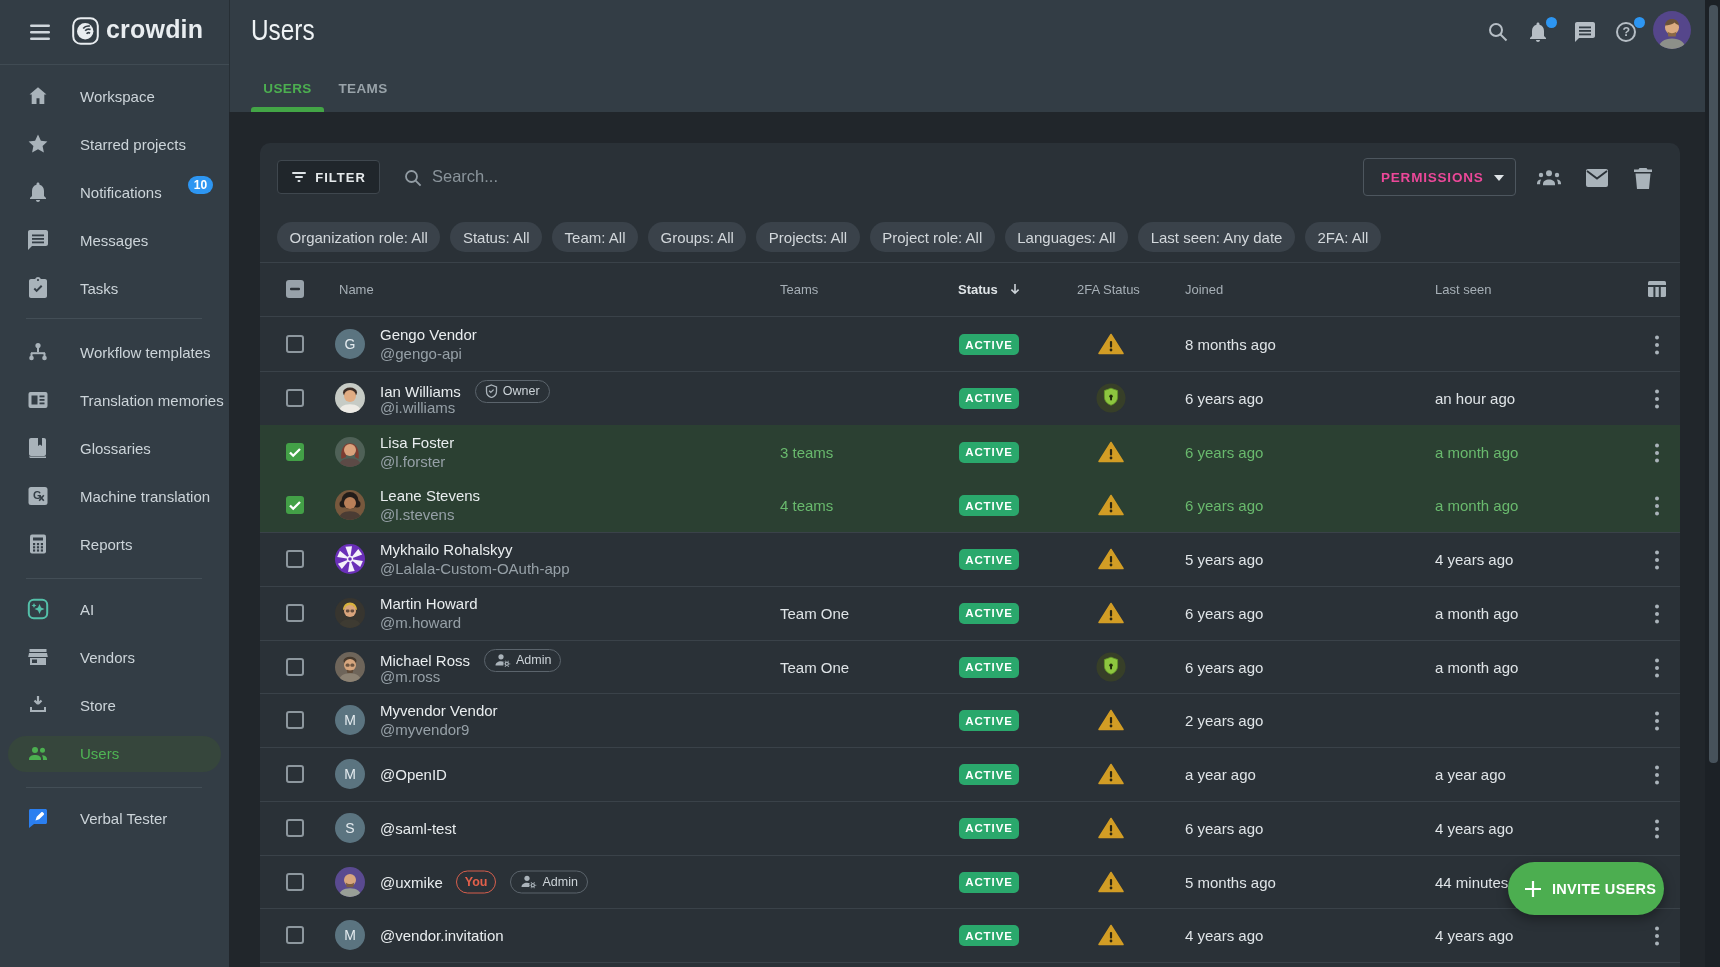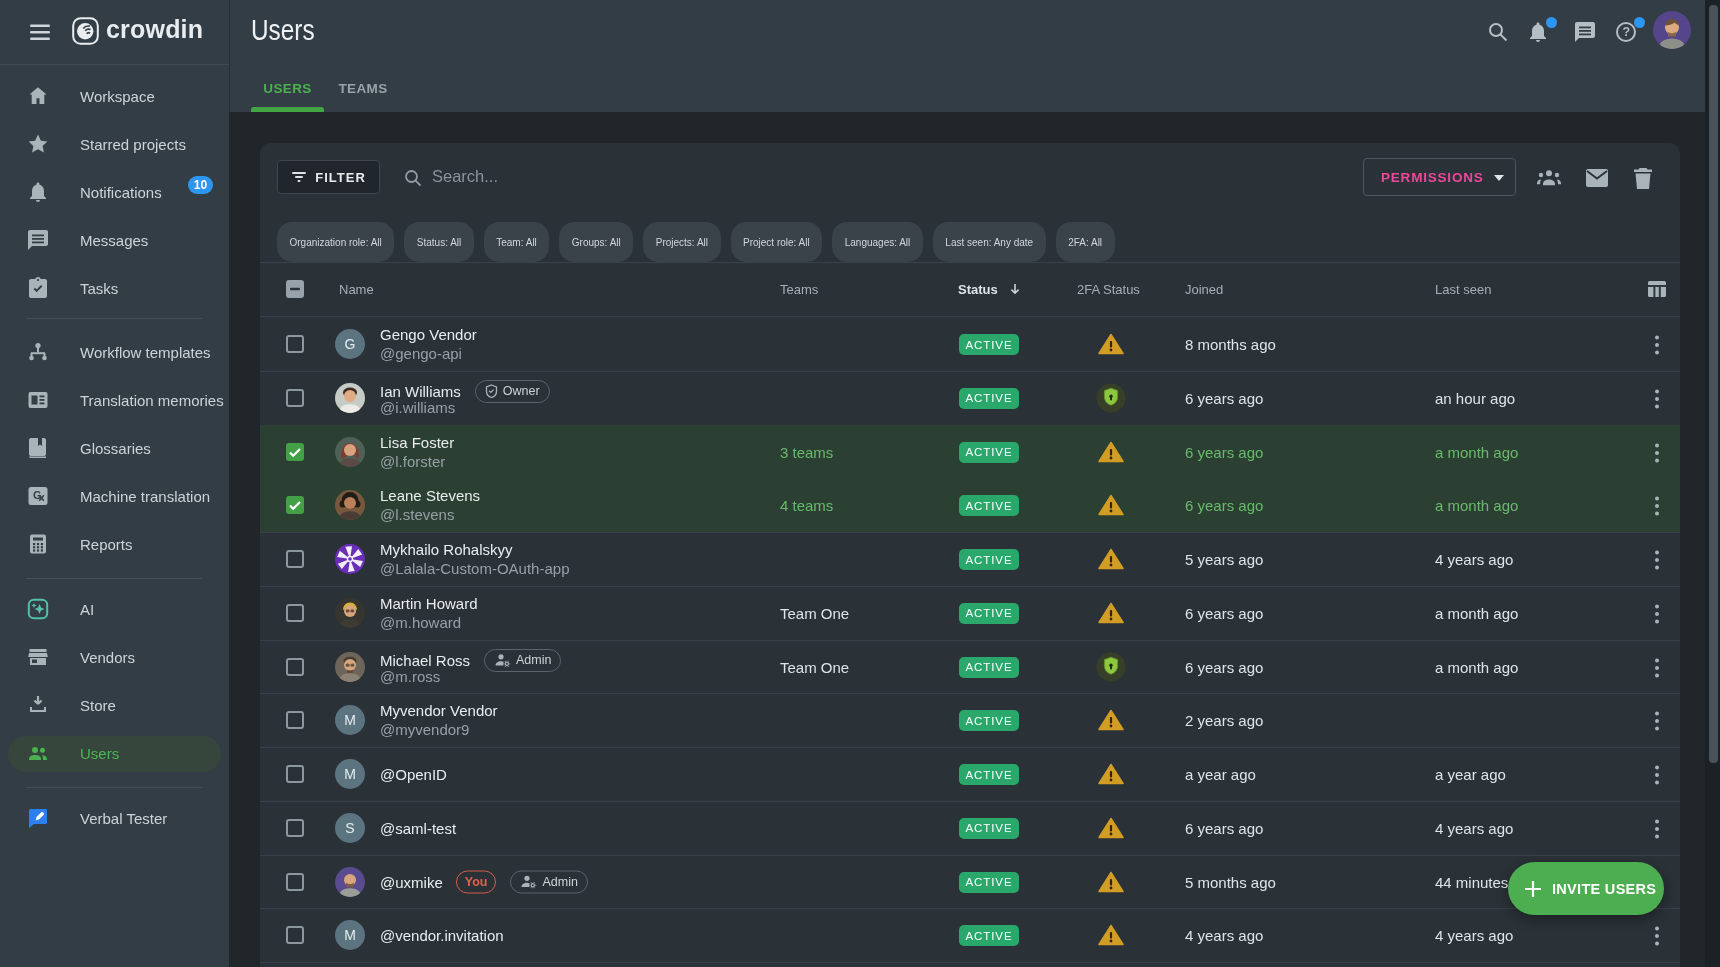--- a/index.html
+++ b/index.html
@@ -8,33 +8,33 @@
 #topbar{position:absolute;left:229px;top:0;width:1476px;height:112px;background:#333d45;border-left:1px solid #272f35}
 #page{position:absolute;left:229px;top:112px;width:1476px;height:855px;background:#21262b}
 #card{position:absolute;left:31px;top:31px;width:1420px;height:824px;background:#2a3137;border-radius:10px 10px 0 0}
 #scroll{position:absolute;right:0;top:0;width:15px;height:967px;background:#1c2126}
 #thumb{position:absolute;right:2px;top:5px;width:9px;height:758px;background:#47525b;border-radius:4px}
 .mi{position:absolute;left:0;width:229px;height:48px}
 .mi .ic{position:absolute;left:26px;top:12px;width:24px;height:24px}
 .mi .lb{position:absolute;left:80px;top:50%;transform:translateY(-50%);font-size:15px;color:#ccd4d9;white-space:nowrap}
 .sdiv{position:absolute;left:26px;width:176px;height:1px;background:#434e56}
 svg{display:block}
-.chip{height:40px;border-radius:15px;background:#3a424a;color:#d2d7db;font-size:10px;display:flex;align-items:center;padding:0 12.5px;white-space:nowrap}
+.chip{height:30px;border-radius:15px;background:#3a424a;color:#d2d7db;font-size:15px;display:flex;align-items:center;padding:0 12.5px;white-space:nowrap}
 .hlbl{position:absolute;top:50%;transform:translateY(-50%);font-size:13px;color:#a6afb6;font-weight:500}
 .row{position:absolute;left:0;width:1420px;height:54px}
 .rline{position:absolute;left:0;width:1420px;height:1px;background:#3a4249}
 .cbe{position:absolute;left:26px;top:50%;margin-top:-9px;width:18px;height:18px;border:2px solid #8d979e;border-radius:3px}
 .cbc{position:absolute;left:26px;top:50%;margin-top:-9px;width:18px;height:18px;background:#43a047;border-radius:3px}
 .av{position:absolute;left:75px;top:50%;margin-top:-15px;width:30px;height:30px;border-radius:50%;overflow:hidden}
 .avl{background:#5b7480;color:#e4ebef;font-size:14px;font-weight:500;display:flex;align-items:center;justify-content:center}
 .nm{position:absolute;left:120px;top:9px;font-size:15px;font-weight:500;color:#e9edef;white-space:nowrap;display:flex;align-items:center}
 .hd{position:absolute;left:120px;top:28px;font-size:15px;color:#96a0a7}
 .nm1{position:absolute;left:120px;top:50%;transform:translateY(-50%);font-size:15px;font-weight:500;color:#e9edef;display:flex;align-items:center}
 .tm{position:absolute;left:520px;top:50%;transform:translateY(-50%);font-size:15px;color:#dfe4e7}
-.badge{position:absolute;left:699px;top:50%;margin-top:-10px;width:60px;height:21px;background:#2aa86c;border-radius:5px;color:#fff;font-size:11.5px;font-weight:400;letter-spacing:.9px;display:flex;align-items:center;justify-content:center}
+.badge{position:absolute;left:699px;top:50%;margin-top:-10px;width:60px;height:21px;background:#2aa86c;border-radius:5px;color:#fff;font-size:11.5px;font-weight:700;letter-spacing:.9px;display:flex;align-items:center;justify-content:center}
 .fa2{position:absolute;left:839px;top:50%;margin-top:-12px;width:24px;height:24px}
 .jd{position:absolute;left:925px;top:50%;transform:translateY(-50%);font-size:15px;color:#dfe4e7}
 .ls{position:absolute;left:1175px;top:50%;transform:translateY(-50%);font-size:15px;color:#dfe4e7}
 .dots{position:absolute;left:1392px;top:50%;margin-top:-9px;width:10px;height:18px}
 .sel{background:#2b4032}
 .sel .tm,.sel .jd,.sel .ls{color:#69b96d}
 .rchip{height:23px;border-radius:12px;border:1px solid #5b646c;color:#ccd3d8;font-size:12.5px;display:inline-flex;align-items:center;padding:0 9px;margin-left:14px;font-weight:400}
 .ychip{height:23px;border-radius:12px;border:1px solid #d75f4d;color:#e2604b;font-size:12.5px;font-weight:700;display:inline-flex;align-items:center;padding:0 8px;margin-left:13px}
 </style></head><body>
 

